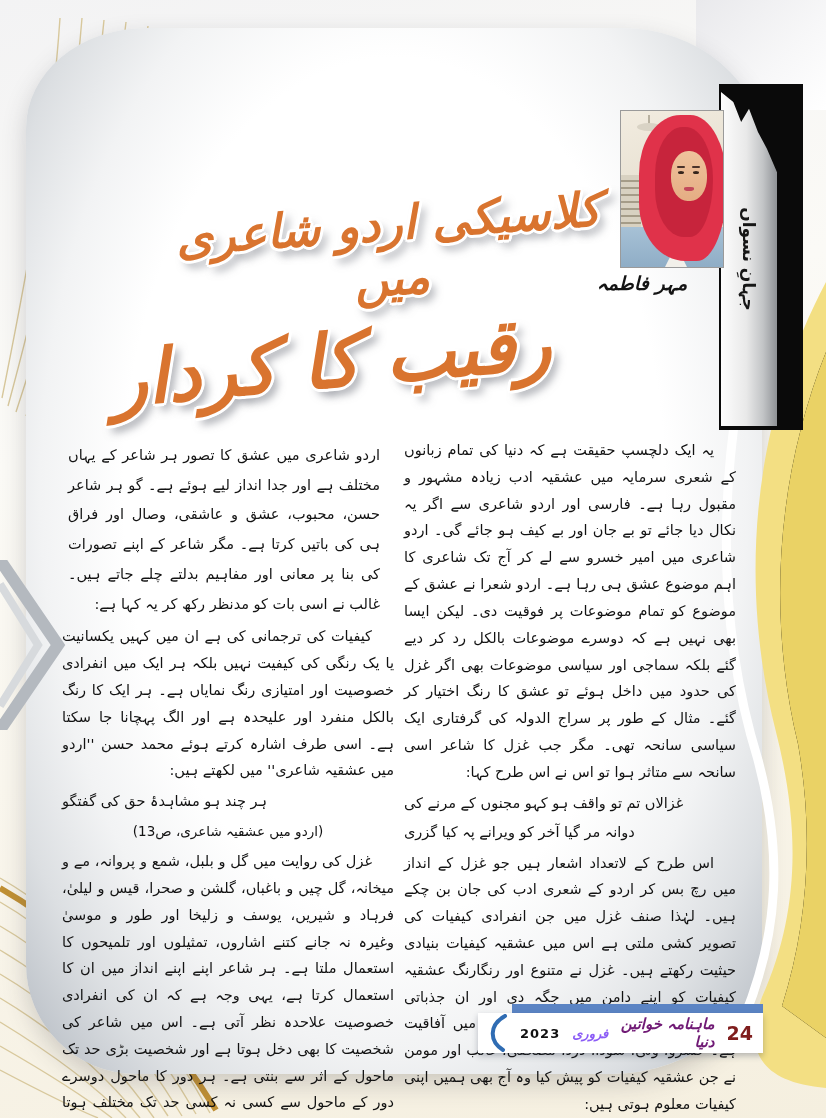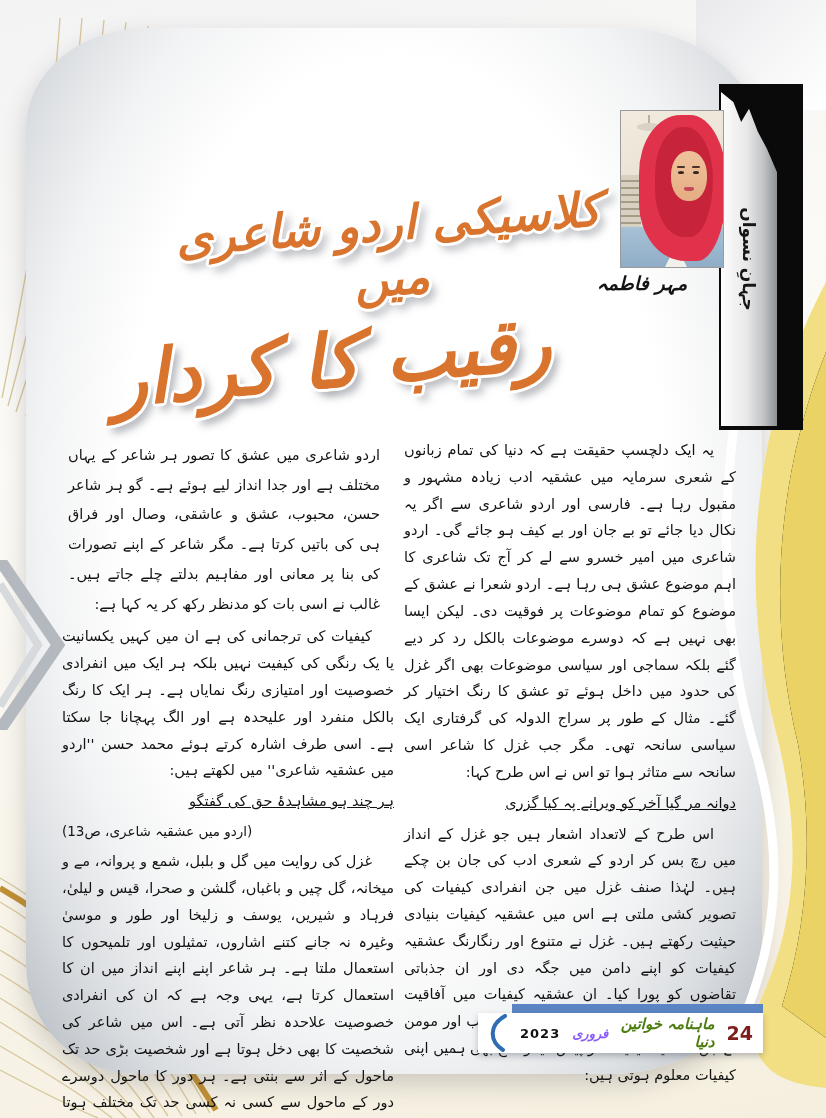--- a/index.html
+++ b/index.html
@@ -104,34 +104,34 @@
   
   .col {
     position:absolute; top:437px; width:332px;
     direction:rtl; text-align:justify;
     font-size:14.5px; line-height:1.85; color:#121212;
   }
   .col-right { left:404px; }
   .col-left  { left:62px;  }
   .block.para { text-indent:22px; }
   .block.quote { margin:4px 14px 4px 6px; line-height:2.05; }
-  .block.couplet { text-align:right; margin:3px 0; line-height:2.0;text-decoration:underline; }
-  .block.citation { text-align:left; font-size:13.5px; margin:2px 0 4px; }
+  .block.couplet { text-align:left; margin:3px 0; line-height:2.0; }
+  .block.citation { text-align:center; font-size:13.5px; margin:2px 0 4px; }
   .verse-line { white-space:nowrap; }
 
   
   .footer-blue-band { position:absolute; left:512px; top:1004px; width:251px; height:9px; background:#5b84c4; }
   .footer-bar {
     position:absolute; left:478px; top:1013px; width:285px; height:40px;
     background:#ffffff; box-shadow:0 3px 6px rgba(40,50,70,.3);
     display:flex; flex-direction:row; align-items:center; direction:rtl;
     padding:0 10px 0 6px; gap:12px;
   }
   .footer-page { font-size:19px; font-weight:bold; color:#7f1d1d; }
-  .footer-mag  { font-size:15px; font-weight:bold; color:#4d7c0f; font-style:italic; }
+  .footer-mag  { font-size:15px; font-weight:bold; color:#701a75; font-style:italic; }
   .footer-month{ font-size:13px; font-weight:bold; color:#8b5cf6; font-style:italic; }
   .footer-year { font-size:13px; font-weight:bold; color:#111; letter-spacing:1px; }
   .footer-swoosh { margin-right:auto; flex:0 0 auto; }
 </style>
 </head>
 <body>
 
 <svg class="fan-svg fan-topleft" viewBox="0 0 300 400">
   <g fill="none" stroke="#d6c globalization">
   </g>
@@ -210,20 +210,21 @@
     <div class="eye eye-left"></div>
     <div class="eye eye-right"></div>
     <div class="lips"></div>
   </div>
 </div>
 <div class="author-name">مہر فاطمہ</div>
 
 <div class="col col-right">
     <div class="block para">یہ ایک دلچسپ حقیقت ہے کہ دنیا کی تمام زبانوں کے شعری سرمایہ میں عشقیہ ادب زیادہ مشہور و مقبول رہا ہے۔ فارسی اور اردو شاعری سے اگر یہ نکال دیا جائے تو بے جان اور بے کیف ہو جائے گی۔ اردو شاعری میں امیر خسرو سے لے کر آج تک شاعری کا اہم موضوع عشق ہی رہا ہے۔ اردو شعرا نے عشق کے موضوع کو تمام موضوعات پر فوقیت دی۔ لیکن ایسا بھی نہیں ہے کہ دوسرے موضوعات بالکل رد کر دیے گئے بلکہ سماجی اور سیاسی موضوعات بھی اگر غزل کی حدود میں داخل ہوئے تو عشق کا رنگ اختیار کر گئے۔ مثال کے طور پر سراج الدولہ کی گرفتاری ایک سیاسی سانحہ تھی۔ مگر جب غزل کا شاعر اسی سانحہ سے متاثر ہوا تو اس نے اس طرح کہا:</div>
     <div class="block couplet">
+      <div class="verse-line">غزالاں تم تو واقف ہو کہو مجنوں کے مرنے کی</div>
       <div class="verse-line">دوانہ مر گیا آخر کو ویرانے پہ کیا گزری</div>
     </div>
     <div class="block para">اس طرح کے لاتعداد اشعار ہیں جو غزل کے انداز میں رچ بس کر اردو کے شعری ادب کی جان بن چکے ہیں۔ لہٰذا صنف غزل میں جن انفرادی کیفیات کی تصویر کشی ملتی ہے اس میں عشقیہ کیفیات بنیادی حیثیت رکھتے ہیں۔ غزل نے متنوع اور رنگارنگ عشقیہ کیفیات کو اپنے دامن میں جگہ دی اور ان جذباتی تقاضوں کو پورا کیا۔ ان عشقیہ کیفیات میں آفاقیت ہے۔ خسرو، ولی، سودا، درد، مصحفی، غالب اور مومن نے جن عشقیہ کیفیات کو پیش کیا وہ آج بھی ہمیں اپنی کیفیات معلوم ہوتی ہیں:</div>
   </div>
 <div class="col col-left">
     <div class="block quote">اردو شاعری میں عشق کا تصور ہر شاعر کے یہاں مختلف ہے اور جدا انداز لیے ہوئے ہے۔ گو ہر شاعر حسن، محبوب، عشق و عاشقی، وصال اور فراق ہی کی باتیں کرتا ہے۔ مگر شاعر کے اپنے تصورات کی بنا پر معانی اور مفاہیم بدلتے چلے جاتے ہیں۔ غالب نے اسی بات کو مدنظر رکھ کر یہ کہا ہے:</div>
     <div class="block para">کیفیات کی ترجمانی کی ہے ان میں کہیں یکسانیت یا یک رنگی کی کیفیت نہیں بلکہ ہر ایک میں انفرادی خصوصیت اور امتیازی رنگ نمایاں ہے۔ ہر ایک کا رنگ بالکل منفرد اور علیحدہ ہے اور الگ پہچانا جا سکتا ہے۔ اسی طرف اشارہ کرتے ہوئے محمد حسن ''اردو میں عشقیہ شاعری'' میں لکھتے ہیں:</div>
     <div class="block couplet">
       <div class="verse-line">ہر چند ہو مشاہدۂ حق کی گفتگو</div>
     </div>

